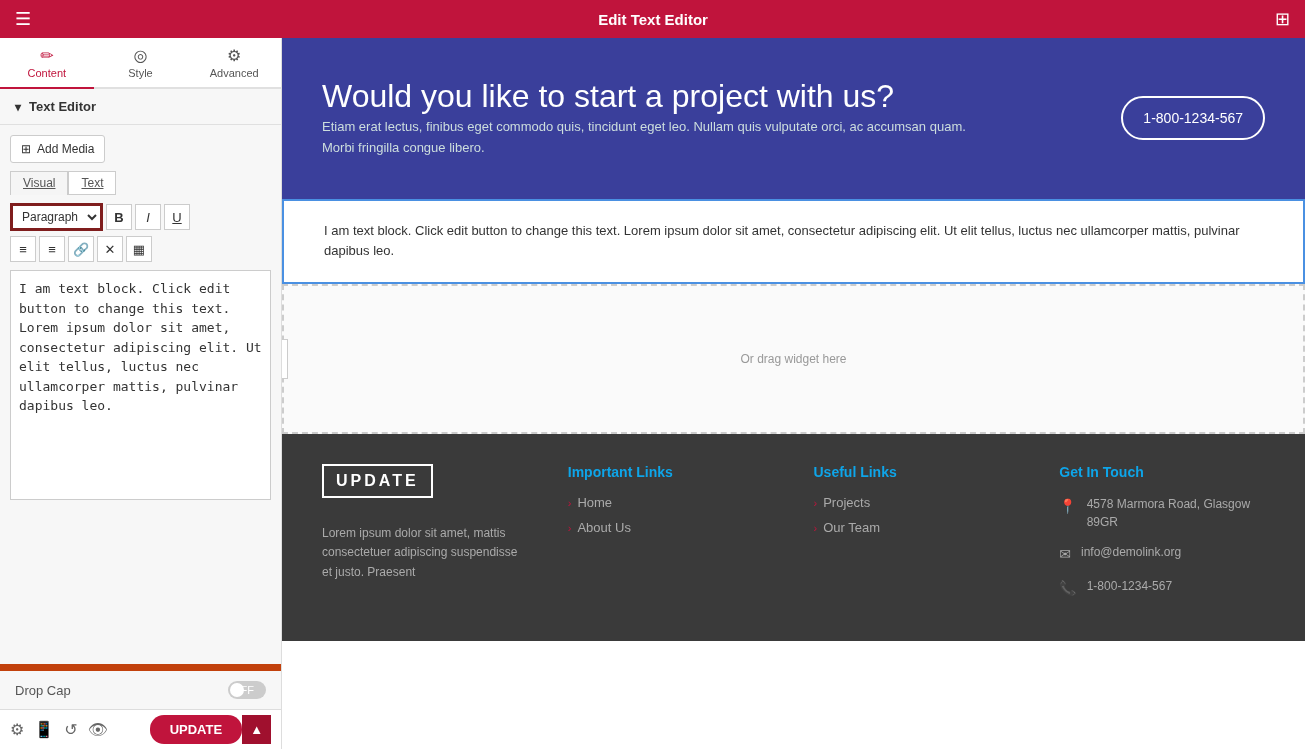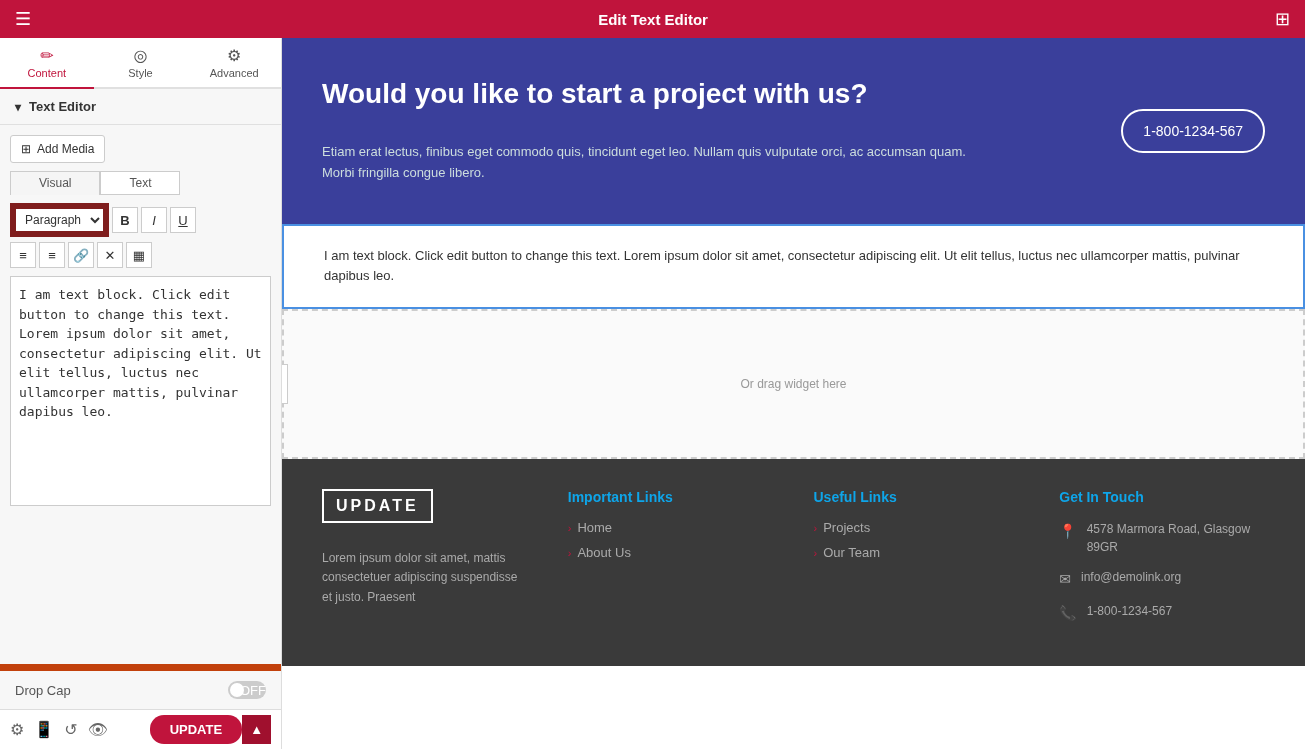--- a/index.html
+++ b/index.html
@@ -88,42 +88,43 @@
       cursor: pointer;
       color: #333;
       margin-bottom: 8px;
     }
 
     .editor-tabs {
       display: flex;
       margin-bottom: 8px;
     }
     .editor-tab {
-      padding: 4px 28px;
+      padding: 4px 12px;
       font-size: 12px;
       cursor: pointer;
       color: #555;
       border: 1px solid #ccc;
       background: white;
+      text-decoration: underline;
     }
     .editor-tab.active {
       background: #f5f5f5;
       border-bottom: none;
     }
 
     .format-row {
       display: flex;
       align-items: center;
       gap: 3px;
       margin-bottom: 5px;
     }
     .format-select {
       font-size: 12px;
       padding: 3px 5px;
-      border: 6px solid #7f1d1d;
+      border: 3px solid #7f1d1d;
       background: white;
       color: #333;
     }
     .format-btn {
       width: 26px;
       height: 26px;
       background: white;
       border: 1px solid #ccc;
       cursor: pointer;
       font-size: 13px;
@@ -166,24 +167,24 @@
       border-radius: 10px;
       width: 38px;
       height: 18px;
       display: flex;
       align-items: center;
       padding: 2px;
       cursor: pointer;
       position: relative;
     }
     .toggle-label {
-      font-size: 13px;
+      font-size: 11px;
       color: white;
       position: absolute;
-      right: 0;
+      right: 12px;
     }
     .toggle-knob {
       width: 14px;
       height: 14px;
       background: white;
       border-radius: 50%;
     }
 
     
     .bottom-bar {
@@ -229,21 +230,21 @@
     
     .hero-section {
       background: #3a3f9b;
       color: white;
       padding: 40px 40px;
       display: flex;
       align-items: center;
       justify-content: space-between;
       min-height: 160px;
     }
-    .hero-text h1 { font-size: 28px; font-weight: bold; margin-bottom: 32px; }
+    .hero-text h1 { font-size: 32px; font-weight: normal; margin-bottom: 2px; }
     .hero-text p { font-size: 13px; line-height: 1.6; max-width: 650px; color: #cdd; }
     .hero-phone-btn {
       border: 2px solid white;
       color: white;
       background: transparent;
       padding: 12px 20px;
       font-size: 14px;
       white-space: nowrap;
       cursor: pointer;
       border-radius: 25px;

